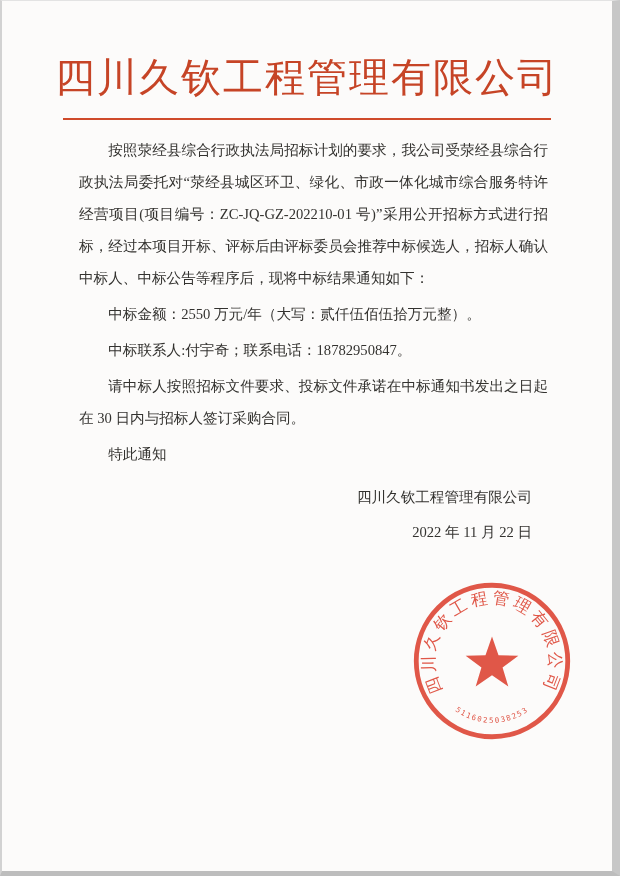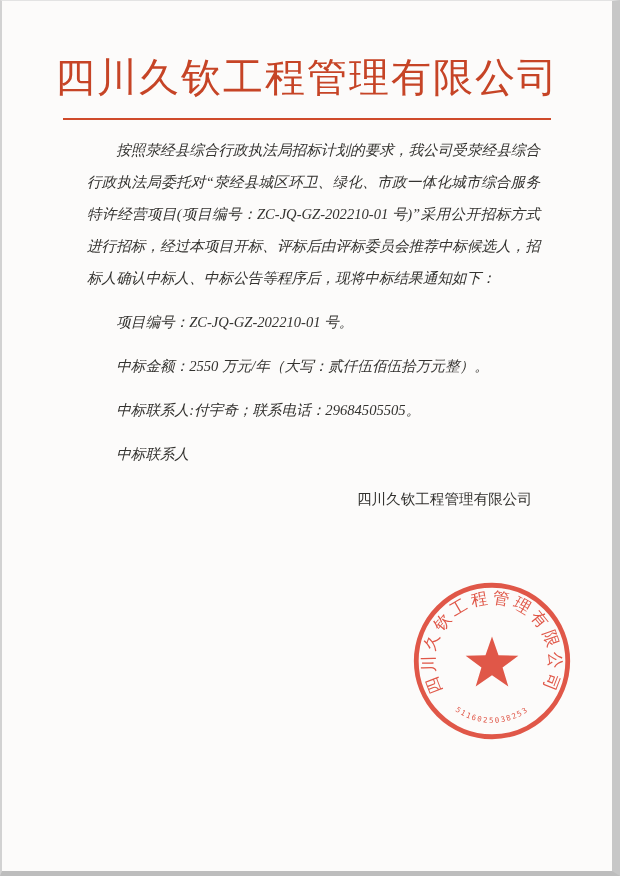--- a/index.html
+++ b/index.html
@@ -41,23 +41,22 @@
     font-weight:600;
   }
   .body{
     margin:14px 60px 0 73px;
     font-size:14.6px;
     line-height:32px;
     text-align:justify;
     color:#33322f;
   }
   .body p{
-    margin:12px;
+    margin:4px;
     text-indent:2em;
-    font-style:italic;
   }
   .signature{
     margin:10px 80px 0 0;
     text-align:right;
     font-size:14.6px;
     line-height:35px;
     color:#33322f;
   }
   .seal{
     position:absolute;
@@ -75,28 +74,29 @@
 
 <div class="scan">
 
   <div class="letterhead">四川久钦工程管理有限公司</div>
 
   <div class="rule"></div>
 
 
   <div class="body">
     <p>按照荥经县综合行政执法局招标计划的要求，我公司受荥经县综合行政执法局委托对“荥经县城区环卫、绿化、市政一体化城市综合服务特许经营项目(项目编号：ZC-JQ-GZ-202210-01 号)”采用公开招标方式进行招标，经过本项目开标、评标后由评标委员会推荐中标候选人，招标人确认中标人、中标公告等程序后，现将中标结果通知如下：</p>
-    <p>项目编号：ZC-JQ-GZ-202210-01 号。</p>
     <p>中标金额：2550 万元/年（大写：贰仟伍佰伍拾万元整）。</p>
-    <p>中标联系人:付宇奇；联系电话：29684505505。</p>
-    <p>中标联系人</p>
+    <p>中标联系人:付宇奇；联系电话：18782950847。</p>
+    <p>请中标人按照招标文件要求、投标文件承诺在中标通知书发出之日起在 30 日内与招标人签订采购合同。</p>
+    <p>特此通知</p>
   </div>
 
   <div class="signature">
     <div>四川久钦工程管理有限公司</div>
+    <div>2022 年 11 月 22 日</div>
   </div>
 
   <svg class="seal" viewBox="0 0 150 150">
     <defs>
       <path id="sealArcTop" d="M 28.2 102 A 54 54 0 1 1 121.8 102" fill="none"></path>
       <path id="sealArcBottom" d="M 41.7 122.5 A 58 58 0 0 0 108.3 122.5" fill="none"></path>
     </defs>
     <circle cx="75" cy="75" r="71" fill="none" stroke="#df4130" stroke-width="4.5"></circle>
     <polygon points="75,52 81.1,69.6 99.7,70 84.9,81.2 90.3,99 75,88.4 59.7,99 65.1,81.2 50.3,70 68.9,69.6" fill="#df4130"></polygon>
     <text font-size="15.5" fill="#df4130" letter-spacing="3.5" font-family="Liberation Serif, DejaVu Serif, serif">

